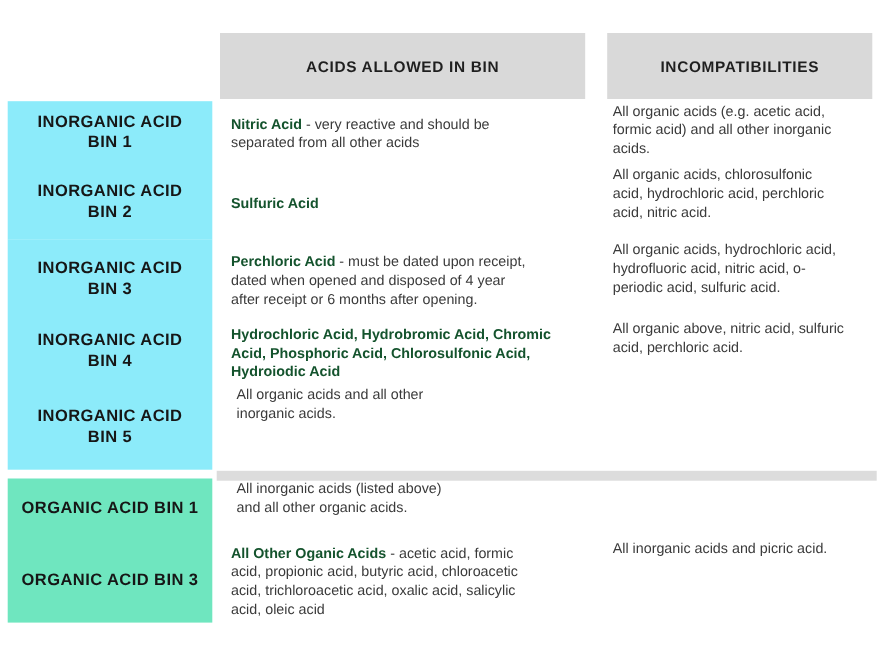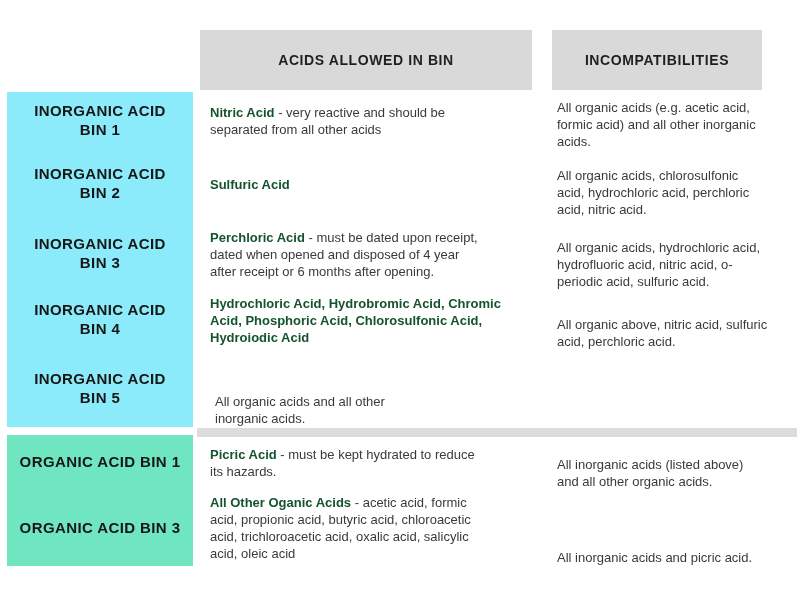--- a/index.html
+++ b/index.html
@@ -11,42 +11,42 @@
     overflow:hidden;
   }
   .hdr{
     position:absolute;top:30px;height:60px;
     background:var(--header-bg,#d9d9d9);
     display:flex;align-items:center;justify-content:center;
     font-size:14px;font-weight:700;letter-spacing:0.6px;
     color:#1f1f1f;text-align:center;
   }
   .hdr-mid{left:200px;width:332px;}
-  .hdr-right{left:552px;width:210px;}
+  .hdr-right{left:552px;width:241px;}
   .row{
     position:absolute;left:0;width:805px;
     display:flex;align-items:stretch;
   }
   .bin{
     margin-left:7px;width:186px;flex:0 0 186px;
     display:flex;align-items:center;justify-content:center;
     text-align:center;
     font-size:15px;font-weight:700;letter-spacing:0.4px;
     color:#161616;line-height:1.25;
     white-space:pre-line;
   }
   .bin.c-cyan{background:var(--inorganic,#8cebfa);text-align:center;}
   .bin.c-green{background:var(--organic,#6fe6bf);}
   .allowed{
     margin-left:17px;width:325px;flex:0 0 325px;
     display:flex;align-items:center;
   }
   .incomp{
     margin-left:22px;width:245px;flex:0 0 245px;
-    display:flex;align-items:flex-end;
+    display:flex;align-items:flex-start;
   }
   .allowed p,.incomp p{
     margin:0;font-size:13px;line-height:17px;color:#3a3a3a;
     white-space:pre-line;
   }
   .allowed b{font-weight:700;color:#14532d;white-space:pre-line;}
   .divider{
     position:absolute;left:197px;top:428px;width:600px;height:9px;
     background:var(--divider,#dcdcdc);
   }
@@ -125,24 +125,20 @@
     <div class="incomp">
       <p>All organic acids and all other
 inorganic acids.</p>
     </div>
   </div>
 
   <div class="divider"></div>
 
   <div class="row" style="top:435px;height:55px">
     <div class="bin c-green">ORGANIC ACID BIN 1</div>
-    <div class="allowed">
-      <p><b>Picric Acid</b><span> - must be kept hydrated to reduce
-its hazards.</span></p>
-    </div>
     <div class="incomp">
       <p>All inorganic acids (listed above)
 and all other organic acids.</p>
     </div>
   </div>
 
   <div class="row" style="top:490px;height:76px">
     <div class="bin c-green">ORGANIC ACID BIN 3</div>
     <div class="allowed">
       <p><b>All Other Oganic Acids</b><span> - acetic acid, formic

